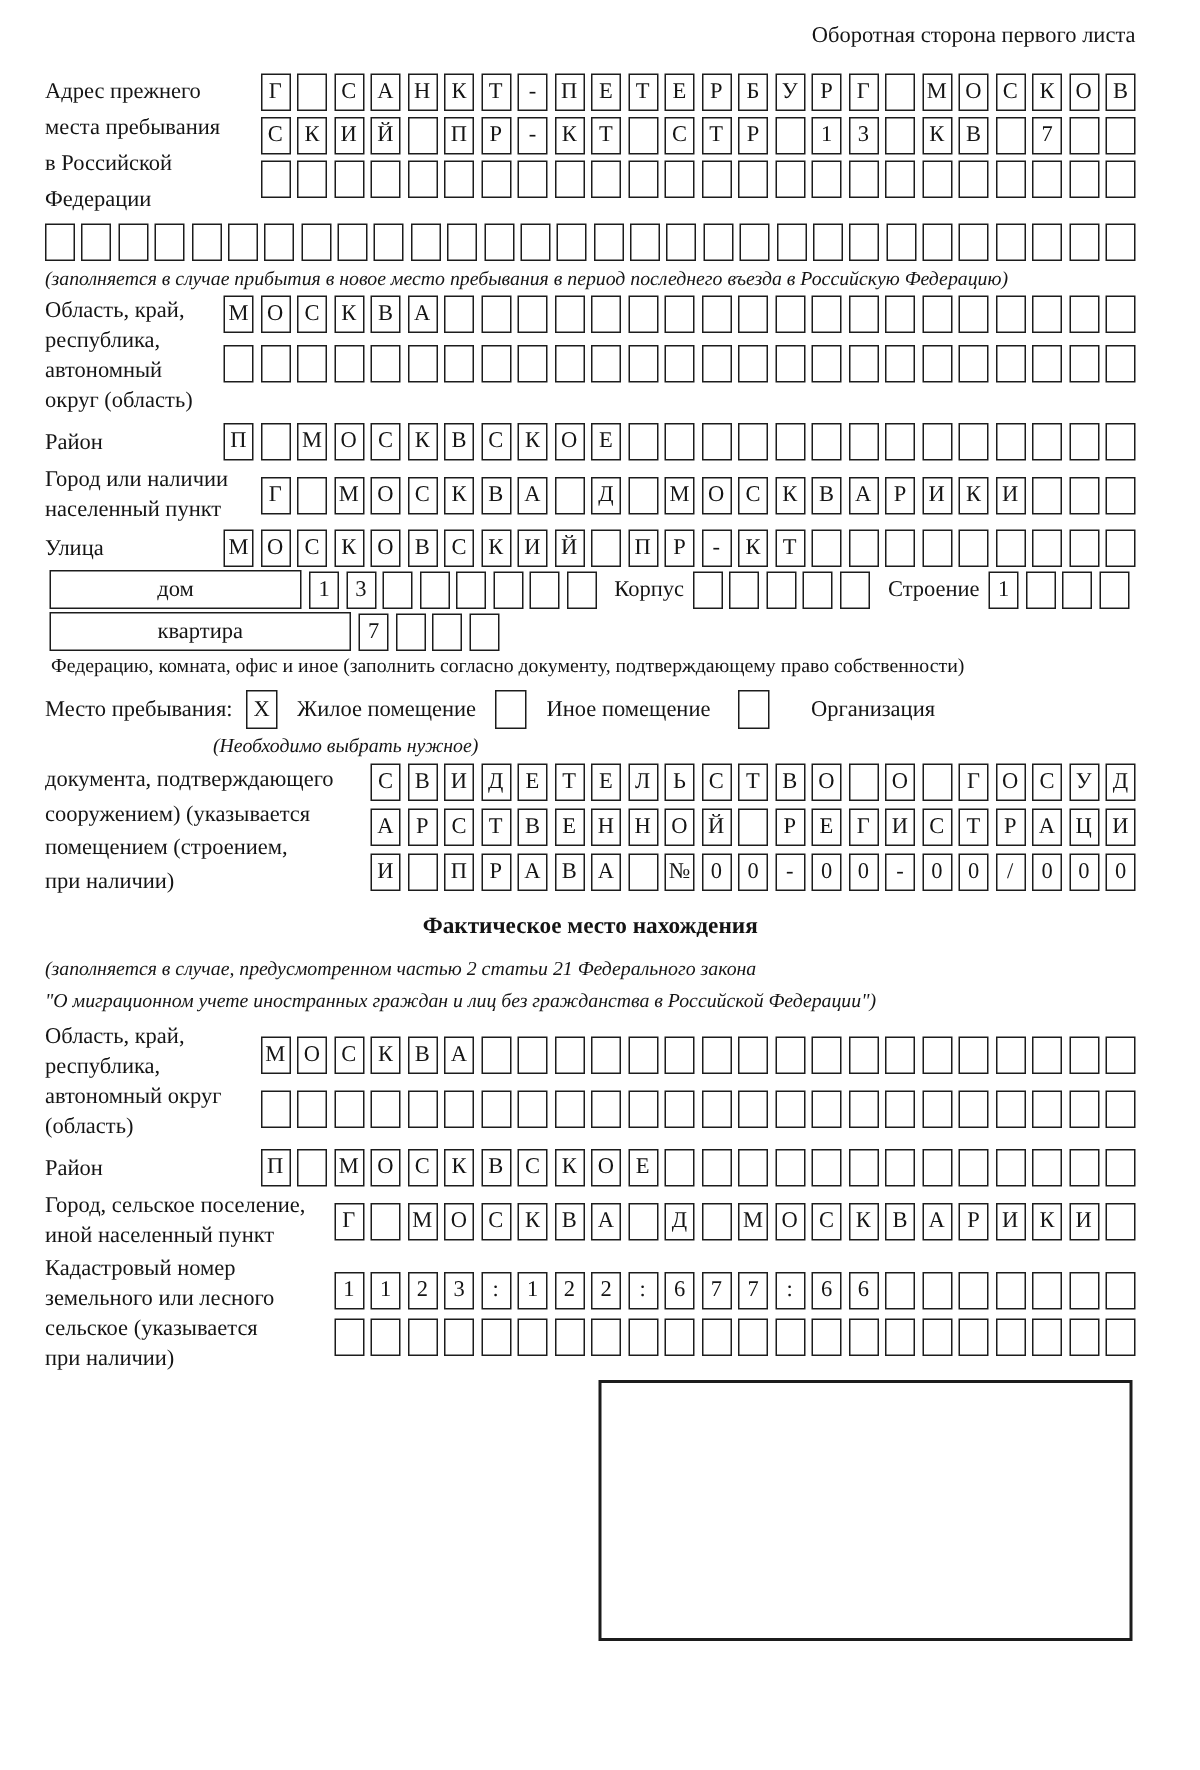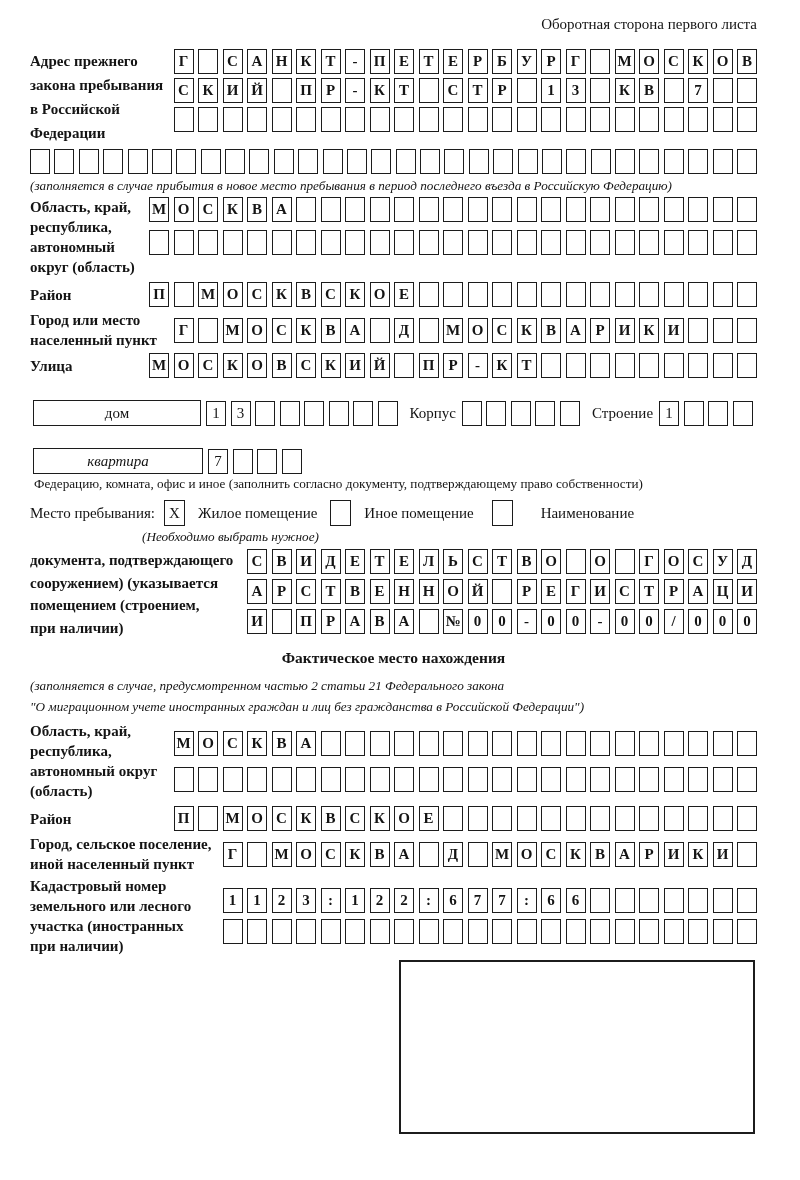--- a/index.html
+++ b/index.html
@@ -11,40 +11,40 @@
 
   
   .brow{display:flex;gap:4.5px;margin-left:auto;}
   .brow.lefted{margin-left:0;}
   .brow.full{width:100%;justify-content:space-between;gap:0;margin-left:0;}
   .cb{box-sizing:border-box;flex:none;width:20px;height:25px;border:1.8px solid #1c1c1c;
       display:flex;align-items:center;justify-content:center;
       font-size:15px;line-height:1;background:#fff;}
   .bstack{display:flex;flex-direction:column;gap:4px;margin-left:auto;}
 
-  .frow{display:flex;justify-content:space-between;font-weight:bold;}
+  .frow{display:flex;justify-content:space-between;}
   .frow.vcenter{align-items:center;}
   .flabel{font-size:15px;line-height:22px;white-space:nowrap;}
   .flabel.lh24{line-height:24px;}
   .flabel.lh20{line-height:20px;}
 
   .caption{font-size:13.2px;line-height:16px;}
   .caption.center{text-align:left;font-style:italic;}
   .sec-title{text-align:center;font-weight:bold;font-size:15.5px;line-height:18px;}
 
   .mt2{margin-top:2px;}.mt3{margin-top:3px;}.mt4{margin-top:4px;}
   .mt5{margin-top:5px;}.mt6{margin-top:6px;}.mt8{margin-top:8px;}
   .mt10{margin-top:10px;}
 
   
-  .hrow{display:flex;align-items:center;margin-top:22px;}
+  .hrow{display:flex;align-items:center;margin-top:2px;}
   .rect-label{box-sizing:border-box;border:1.8px solid #1c1c1c;height:26px;
       display:flex;align-items:center;justify-content:center;font-size:15px;flex:none;}
   .rect-dom{width:168px;margin-left:3px;}
-  .rect-kv{width:170px;margin-left:3px;font-style:italic;}
+  .rect-kv{width:201px;margin-left:3px;}
   .inl{font-size:15px;white-space:nowrap;}
 
   
   .stayrow{display:flex;align-items:center;margin-top:8px;font-size:15px;}
   .chk{box-sizing:border-box;flex:none;width:21px;height:26px;border:1.8px solid #1c1c1c;
       display:flex;align-items:center;justify-content:center;font-size:15px;background:#fff;}
   .hint{font-size:13.2px;margin-left:112px;margin-top:3px;font-style:italic;}
 
   
   .stamp-wrap{width:356px;margin-left:auto;margin-right:2px;margin-top:4px;}
@@ -53,21 +53,21 @@
 </head>
 <body>
 
 <div class="page">
 
   <div class="note-right">Оборотная сторона первого листа</div>
 
   <div class="frow">
     <div class="flabel lh24">
         <div>Адрес прежнего</div>
-        <div>закона пребывания</div>
+        <div>места пребывания</div>
         <div>в Российской</div>
         <div>Федерации</div>
       </div>
     <div class="bstack">
       <div class="brow">
           <span class="cb">Г</span>
           <span class="cb"></span>
           <span class="cb">С</span>
           <span class="cb">А</span>
           <span class="cb">Н</span>
@@ -271,21 +271,21 @@
         <span class="cb"></span>
         <span class="cb"></span>
         <span class="cb"></span>
         <span class="cb"></span>
         <span class="cb"></span>
       </div>
   </div>
 
   <div class="frow vcenter mt3">
     <div class="flabel lh20">
-        <div>Город или место</div>
+        <div>Город или наличии</div>
         <div>населенный пункт</div>
       </div>
     <div class="brow">
         <span class="cb">Г</span>
         <span class="cb"></span>
         <span class="cb">М</span>
         <span class="cb">О</span>
         <span class="cb">С</span>
         <span class="cb">К</span>
         <span class="cb">В</span>
@@ -384,21 +384,21 @@
   </div>
   <div class="caption mt2" style="margin-left:4px;">Федерацию, комната, офис и иное (заполнить согласно документу, подтверждающему право собственности)</div>
 
   <div class="stayrow">
     <span>Место пребывания:</span>
     <span class="chk" style="margin-left:9px;">X</span>
     <span style="margin-left:13px;">Жилое помещение</span>
     <span class="chk" style="margin-left:13px;"></span>
     <span style="margin-left:13px;">Иное помещение</span>
     <span class="chk" style="margin-left:18px;"></span>
-    <span style="margin-left:28px;">Наименование</span>
+    <span style="margin-left:28px;">Организация</span>
   </div>
   <div class="hint">(Необходимо выбрать нужное)</div>
 
   <div class="frow mt4">
     <div class="flabel" style="line-height:22.5px;">
         <div>документа, подтверждающего</div>
         <div>сооружением) (указывается</div>
         <div>помещением (строением,</div>
         <div>при наличии)</div>
       </div>
@@ -602,21 +602,21 @@
         <span class="cb">К</span>
         <span class="cb">И</span>
         <span class="cb"></span>
       </div>
   </div>
 
   <div class="frow vcenter mt2">
     <div class="flabel lh20">
         <div>Кадастровый номер</div>
         <div>земельного или лесного</div>
-        <div>участка (иностранных</div>
+        <div>сельское (указывается</div>
         <div>при наличии)</div>
       </div>
     <div class="bstack" style="gap:6px;">
       <div class="brow">
           <span class="cb">1</span>
           <span class="cb">1</span>
           <span class="cb">2</span>
           <span class="cb">3</span>
           <span class="cb">:</span>
           <span class="cb">1</span>

